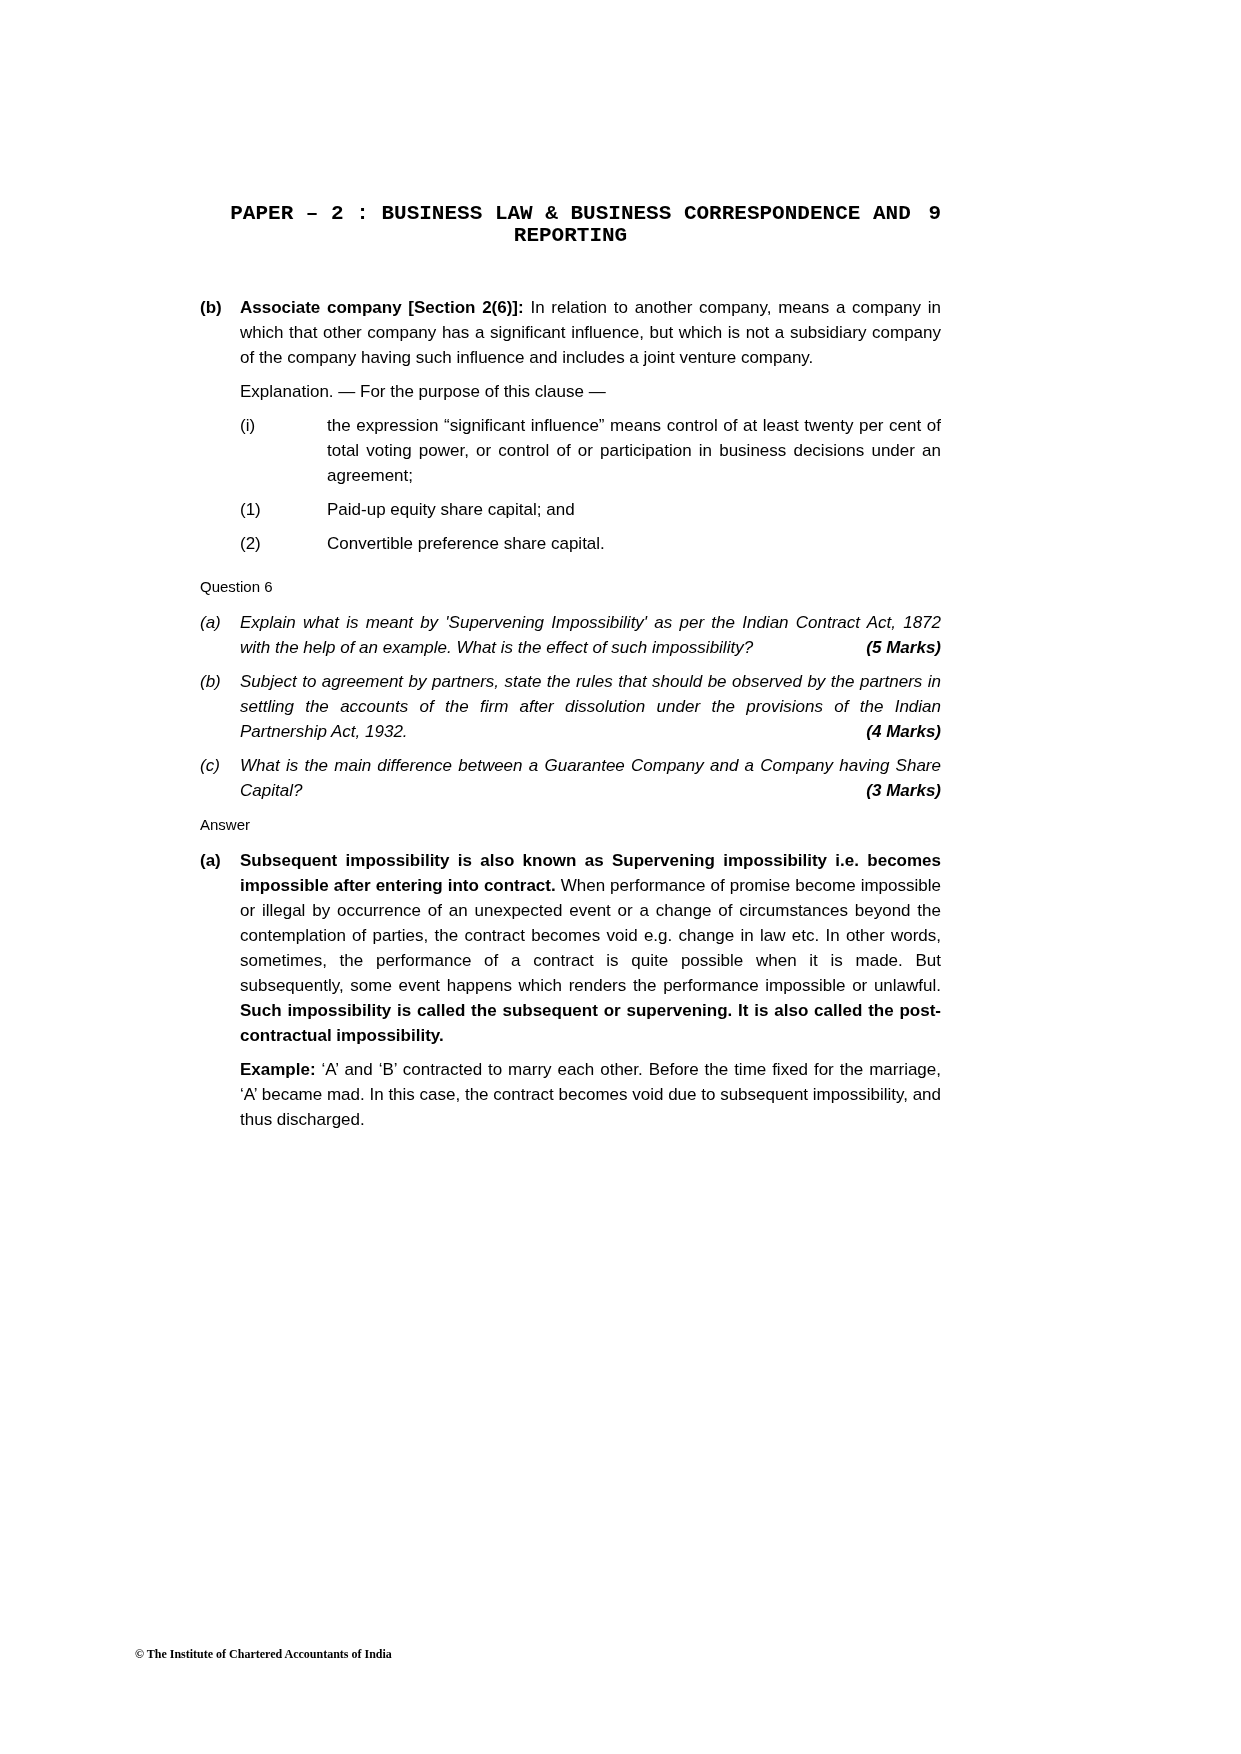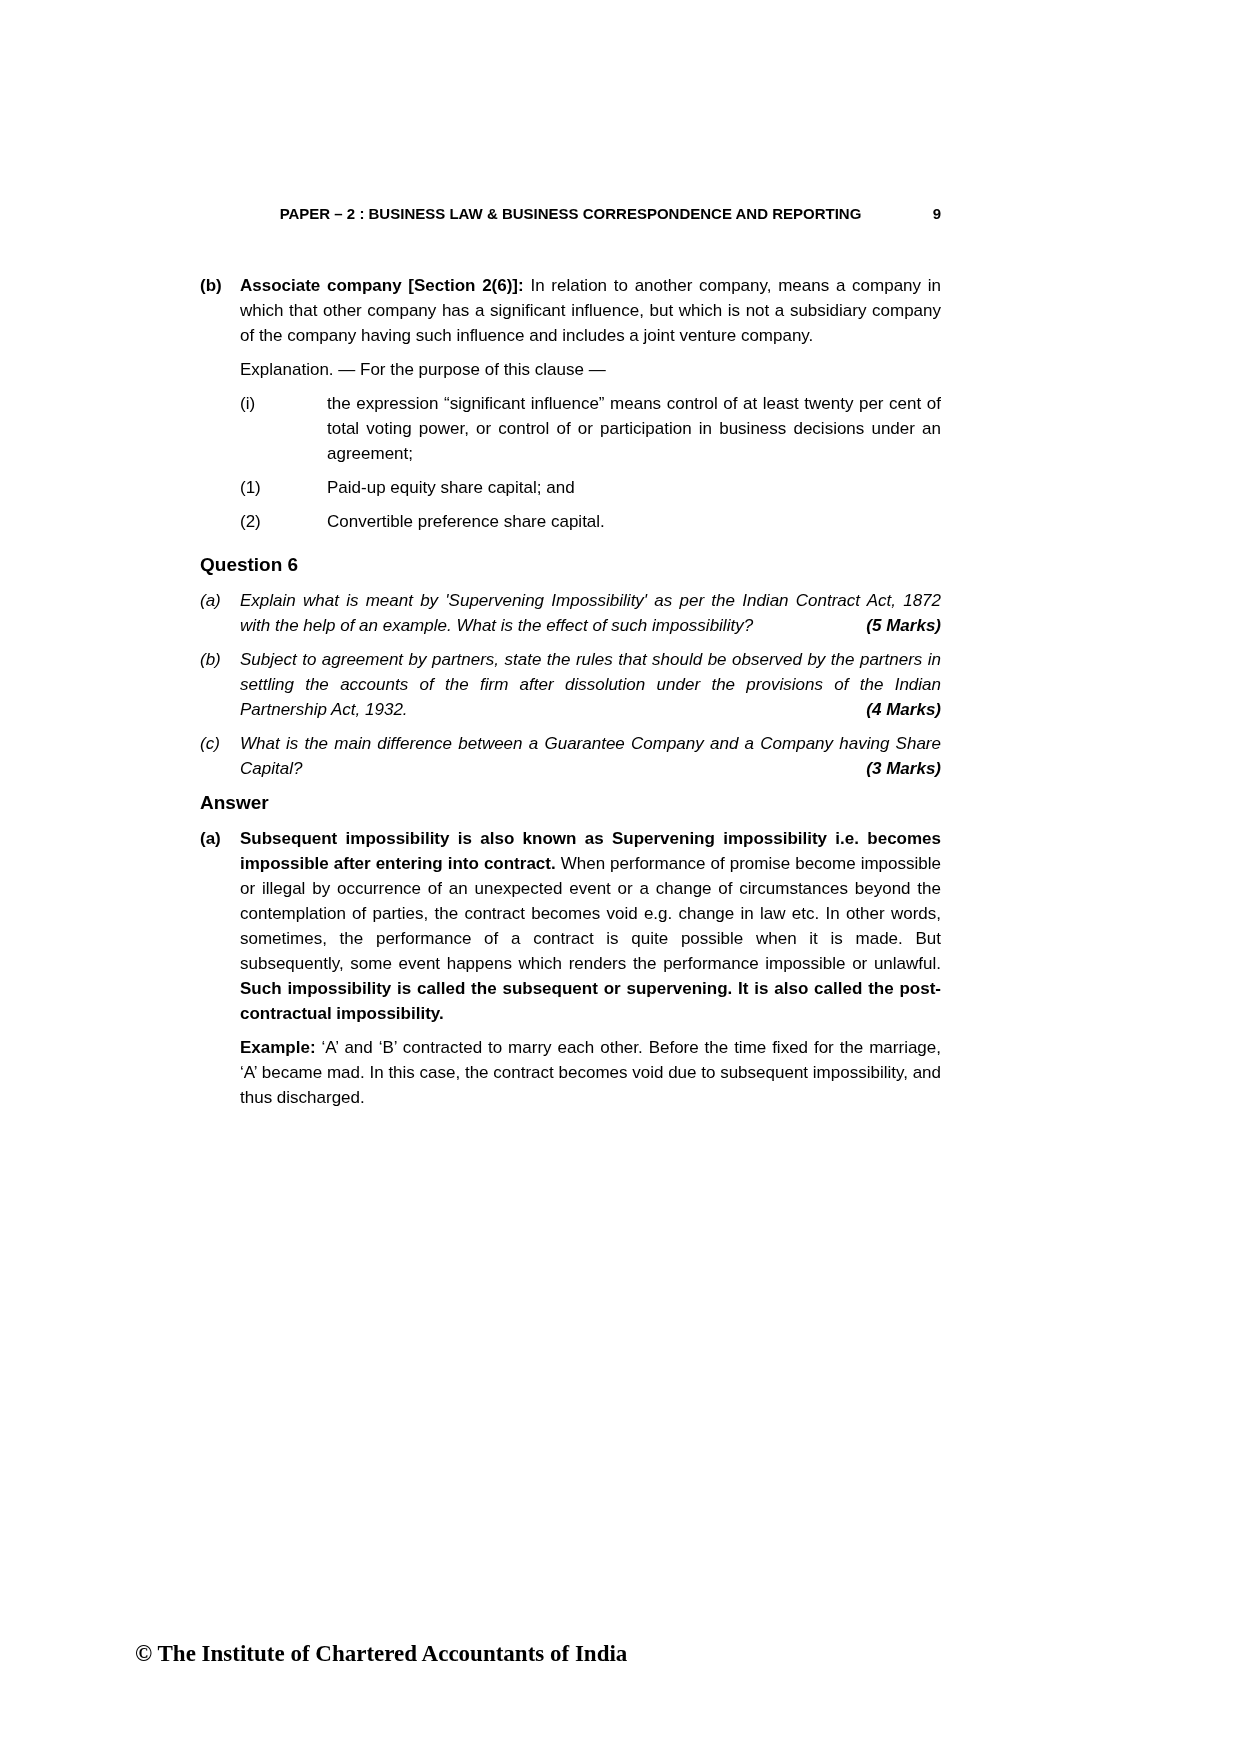--- a/index.html
+++ b/index.html
@@ -15,67 +15,68 @@
   }
   .content {
     position: absolute;
     left: 200px;
     top: 203px;
     width: 741px;
   }
   .doc-header {
     position: relative;
     font-weight: bold;
-    font-size: 15px;
+    font-size: 21px;
     line-height: 22px;
     text-align: center;
     margin-bottom: 48px;
+    font-family: Liberation Mono, monospace;
   }
   .doc-header .page-num {
     position: absolute;
     right: 0;
     top: 0;
   }
   .para, .item, .qpart {
     font-size: 17px;
     line-height: 25px;
     text-align: justify;
     margin-bottom: 9px;
   }
   .item { display: flex; }
   .item > .lbl { flex: 0 0 40px; }
   .item > .body { flex: 1 1 auto; text-align: justify; }
   .sub-item { display: flex; margin-bottom: 9px; }
   .sub-item > .lbl { flex: 0 0 43px; }
   .sub-item > .body { flex: 1 1 auto; text-align: justify; margin-left: 44px; }
   .b { font-weight: bold; }
   .heading {
-    font-size: 19px;
+    font-size: 15px;
     line-height: 25px;
-    font-weight: bold;
+    font-weight: normal;
     margin-bottom: 11px;
   }
   .qpart { display: flex; font-style: italic; }
   .qpart > .lbl { flex: 0 0 40px; }
   .qpart > .body { flex: 1 1 auto; position: relative; text-align: justify; }
   .qpart .marks {
     position: absolute;
     right: 0;
     bottom: 0;
     font-weight: bold;
     white-space: nowrap;
   }
   .ans-body .para:last-child { margin-bottom: 12px; }
   .footer {
     position: absolute;
     left: 135px;
     top: 1643px;
     font-family: "Liberation Serif", serif;
     font-weight: bold;
-    font-size: 23px;
+    font-size: 12px;
     line-height: 22px;
     text-align: center;
   }
 </style>
 </head>
 <body>
 
 <div class="page">
   <div class="content">
 

